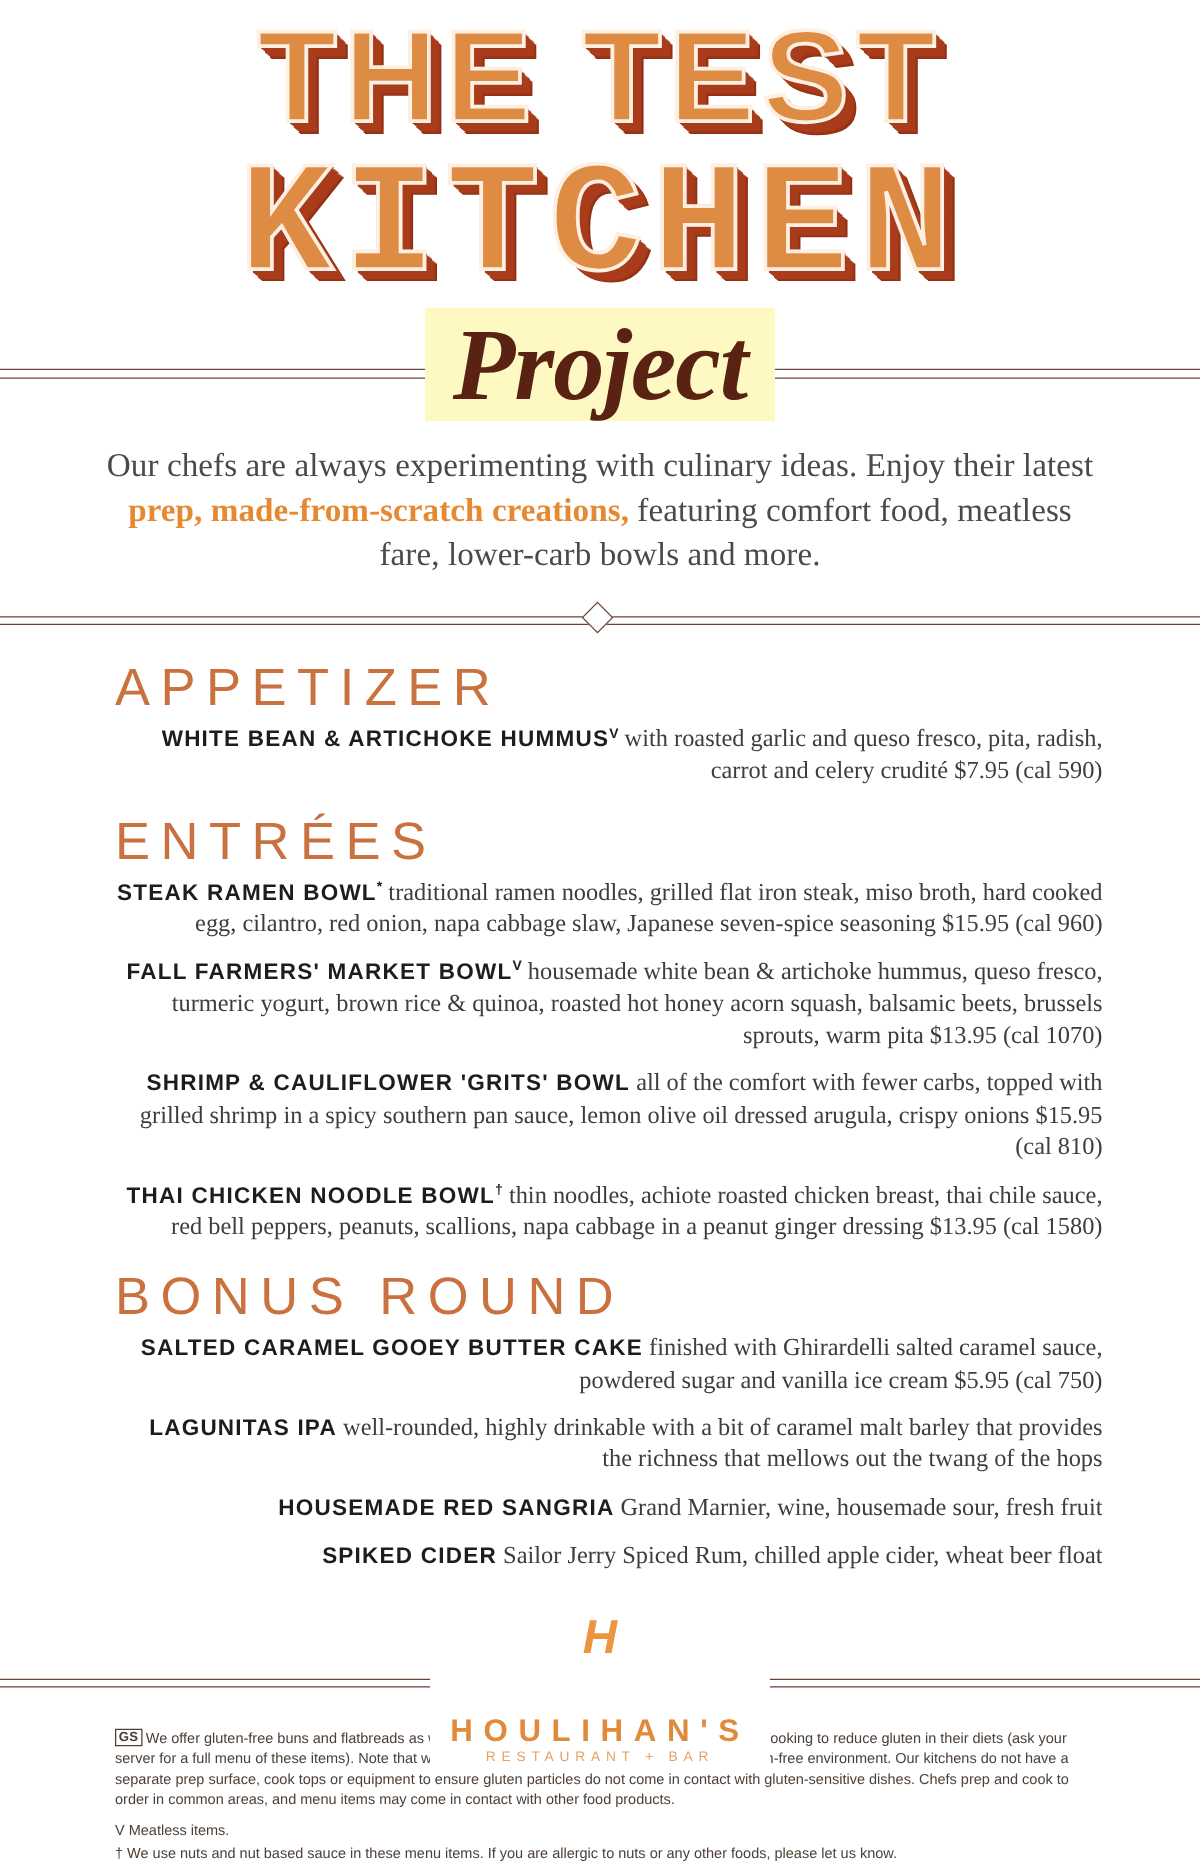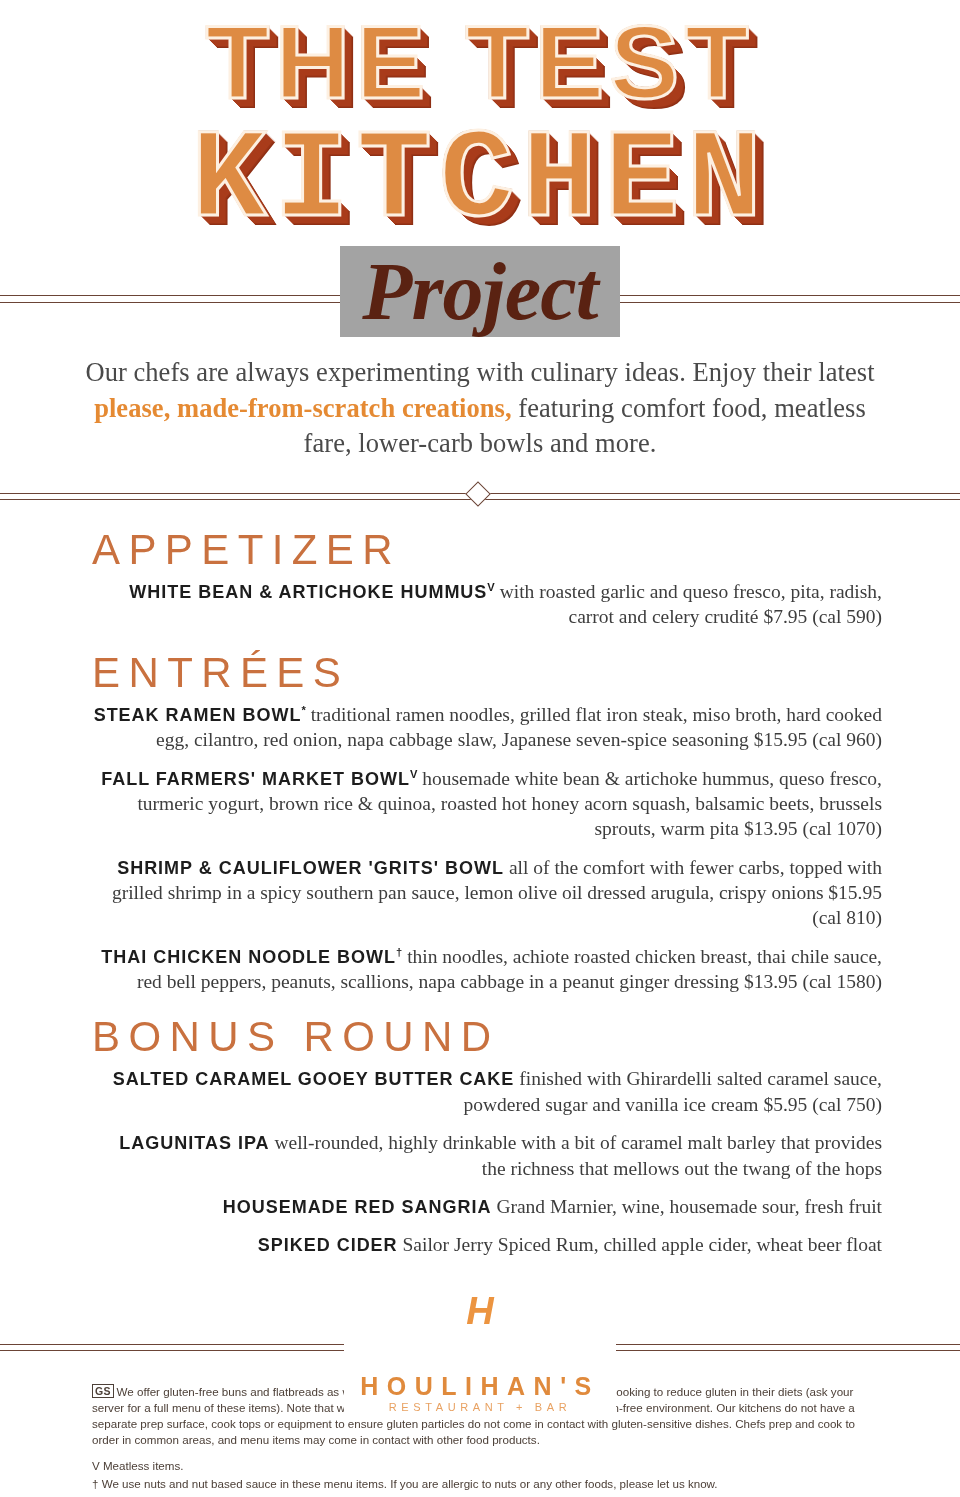--- a/index.html
+++ b/index.html
@@ -54,21 +54,21 @@
     border-top:1.5px solid #6b4436;
     border-bottom:1.5px solid #6b4436;
   }
   .project-word{
     position:absolute;left:0;right:0;top:-14px;text-align:center;
     font-family:"Liberation Serif", serif;
     font-style:italic;font-weight:700;
     font-size:82px;color:#5A2212;
     letter-spacing:-0.01em;
   }
-  .project-word span{background:#a3a3a3;padding:0 22px;}
+  .project-word span{background:#fef9c3;padding:0 22px;}
 
   
   .intro{
     text-align:center;
     font-size:26.5px;
     line-height:1.33;
     color:#4a4a4a;
     padding:22px 78px 0 78px;
     letter-spacing:0.002em;
   }
@@ -199,21 +199,21 @@
   </div>
 
   <div class="project-wrap">
     <div class="project-rule"></div>
     <div class="project-word">
       <span>Project</span>
     </div>
   </div>
 
   <div class="intro">
-    <span>Our chefs are always experimenting with culinary ideas. Enjoy their latest </span><b>please, made-from-scratch creations,</b><span> featuring comfort food, meatless fare, lower-carb bowls and more.</span>
+    <span>Our chefs are always experimenting with culinary ideas. Enjoy their latest </span><b>prep, made-from-scratch creations,</b><span> featuring comfort food, meatless fare, lower-carb bowls and more.</span>
   </div>
 
   <div class="diamond-div">
     <div class="bars"></div>
     <div class="dia"></div>
   </div>
 
   <div class="menu">
 
     <div class="sec-head">APPETIZER</div>

